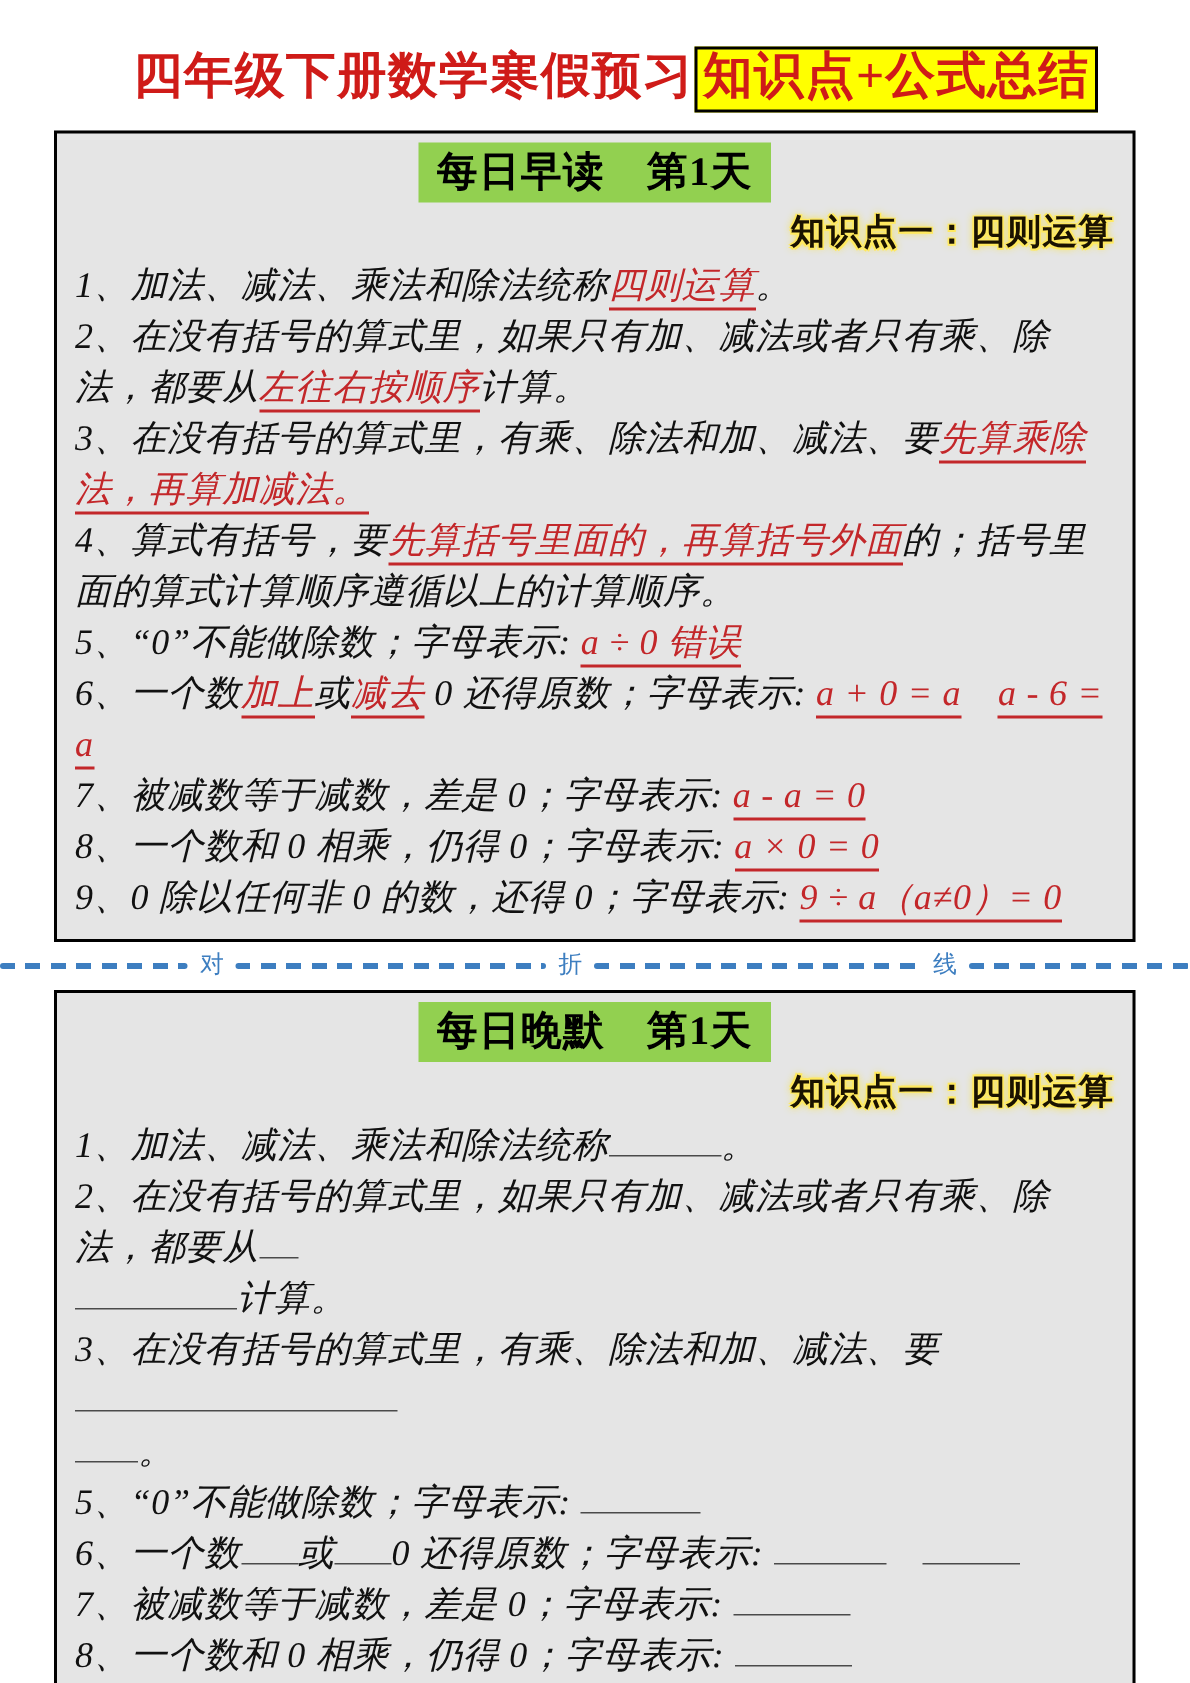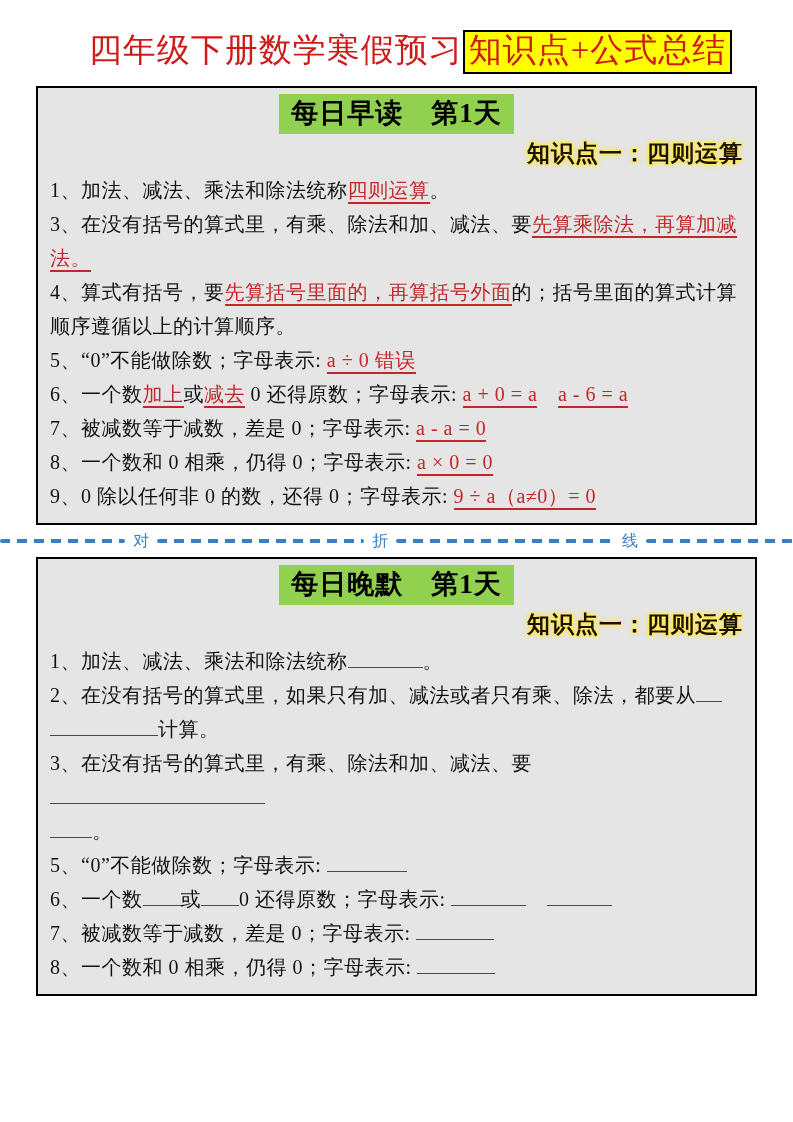--- a/index.html
+++ b/index.html
@@ -12,21 +12,21 @@
     background: #ffffff;
     font-family: "Liberation Serif", "DejaVu Serif", serif;
     color: #111;
     overflow: hidden;
   }
   
   .page-title {
     text-align: center;
     padding-top: 28px;
     font-size: 33px;
-    font-weight: normal;
+    font-weight: bold;
     letter-spacing: 1px;
     white-space: nowrap;
     margin-left: 28px;
   }
   .title-main { color: #cf1b18; }
   .title-highlight {
     color: #cf1b18;
     background: #ffff00;
     border: 2px solid #000;
     padding: 0 4px 2px 4px;
@@ -56,23 +56,24 @@
     color: #1a1200;
     margin: 2px 0 4px 0;
     text-shadow:
       -1px -1px 0 #ffe95e, 1px -1px 0 #ffe95e,
       -1px 1px 0 #ffe95e, 1px 1px 0 #ffe95e,
       0 0 6px #ffe100;
     letter-spacing: 1px;
     text-align: right;
   }
   .line {
-    font-size: 20px;
+    font-size: 24px;
     line-height: 34px;
     letter-spacing: 0.5px;
+    font-style: italic;
   }
   .red-u {
     color: #c3272a;
     border-bottom: 2px solid #c3272a;
     padding-bottom: 1px;
   }
   .blank {
     display: inline-block;
     height: 0.95em;
     border-bottom: 1.5px solid #4a4a4a;
@@ -109,20 +110,21 @@
 
   <div style="height:12px"></div>
 
   <div class="content-box">
     <div class="box-header-row">
       <span class="box-header">每日早读　第1天</span>
     </div>
     <div class="section-title">知识点一：四则运算</div>
     <div>
         <p class="line"><span>1、加法、减法、乘法和除法统称</span><span class="red-u">四则运算</span><span>。</span></p>
+        <p class="line"><span>2、在没有括号的算式里，如果只有加、减法或者只有乘、除法，都要从</span><span class="red-u">左往右按顺序</span><span>计算。</span></p>
         <p class="line"><span>3、在没有括号的算式里，有乘、除法和加、减法、要</span><span class="red-u">先算乘除法，再算加减法。</span></p>
         <p class="line"><span>4、算式有括号，要</span><span class="red-u">先算括号里面的，再算括号外面</span><span>的；括号里面的算式计算顺序遵循以上的计算顺序。</span></p>
         <p class="line"><span>5、“0”不能做除数；字母表示: </span><span class="red-u">a ÷ 0 错误</span></p>
         <p class="line"><span>6、一个数</span><span class="red-u">加上</span><span>或</span><span class="red-u">减去</span><span> 0 还得原数；字母表示: </span><span class="red-u">a + 0 = a</span><span>　</span><span class="red-u">a - 6 = a</span></p>
         <p class="line"><span>7、被减数等于减数，差是 0；字母表示: </span><span class="red-u">a - a = 0</span></p>
         <p class="line"><span>8、一个数和 0 相乘，仍得 0；字母表示: </span><span class="red-u">a × 0 = 0</span></p>
         <p class="line"><span>9、0 除以任何非 0 的数，还得 0；字母表示: </span><span class="red-u">9 ÷ a（a≠0）= 0</span></p>
       </div>
   </div>
 

